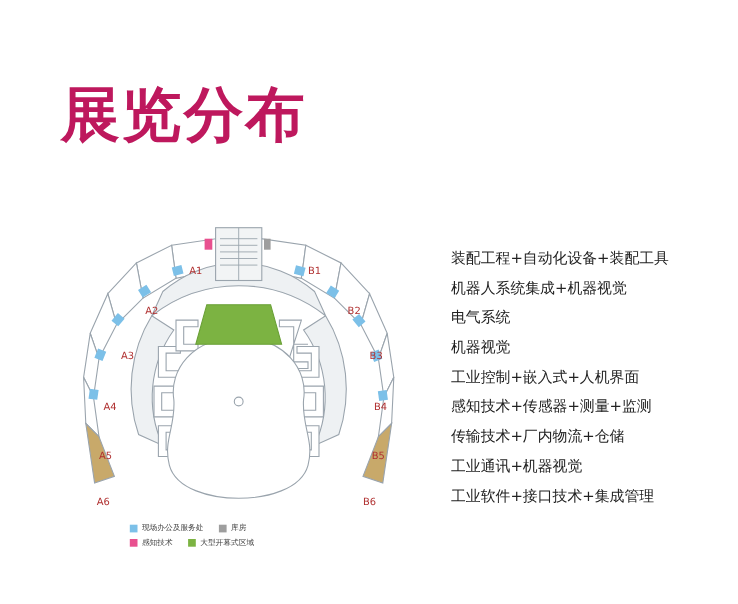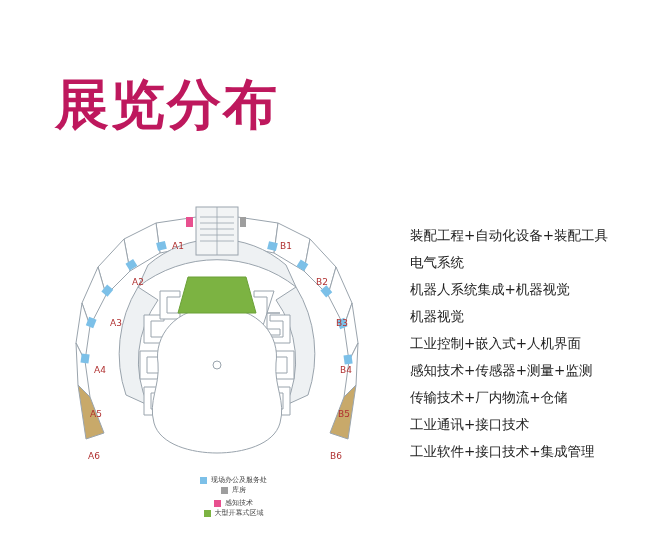--- a/index.html
+++ b/index.html
@@ -47,23 +47,22 @@
   #legend {
     position: absolute;
     left: 118px;
     top: 475px;
     width: 245px;
     font-size: 7px;
     color: #444444;
   }
   .legend-row {
     display: flex;
-    align-items: center;
+    align-items: flex-start;
     margin-bottom: 3px;
-    flex-direction: column;
   }
   .legend-entry {
     display: flex;
     align-items: center;
     margin-right: 14px;
   }
   .legend-swatch {
     width: 7px;
     height: 7px;
     margin-right: 4px;
@@ -194,21 +193,21 @@
     </div>
     <div class="legend-entry">
       <span class="legend-swatch" style="background:#7cb342"></span>
       <span class="legend-label">大型开幕式区域</span>
     </div>
   </div>
 </div>
 
 <div id="category-list">
   <div class="category-item">装配工程+自动化设备+装配工具</div>
+  <div class="category-item">机器人系统集成+机器视觉</div>
   <div class="category-item">电气系统</div>
-  <div class="category-item">机器人系统集成+机器视觉</div>
   <div class="category-item">机器视觉</div>
   <div class="category-item">工业控制+嵌入式+人机界面</div>
   <div class="category-item">感知技术+传感器+测量+监测</div>
   <div class="category-item">传输技术+厂内物流+仓储</div>
-  <div class="category-item">工业通讯+接口技术</div>
+  <div class="category-item">工业通讯+机器视觉</div>
   <div class="category-item">工业软件+接口技术+集成管理</div>
 </div>
 
 </body></html>

